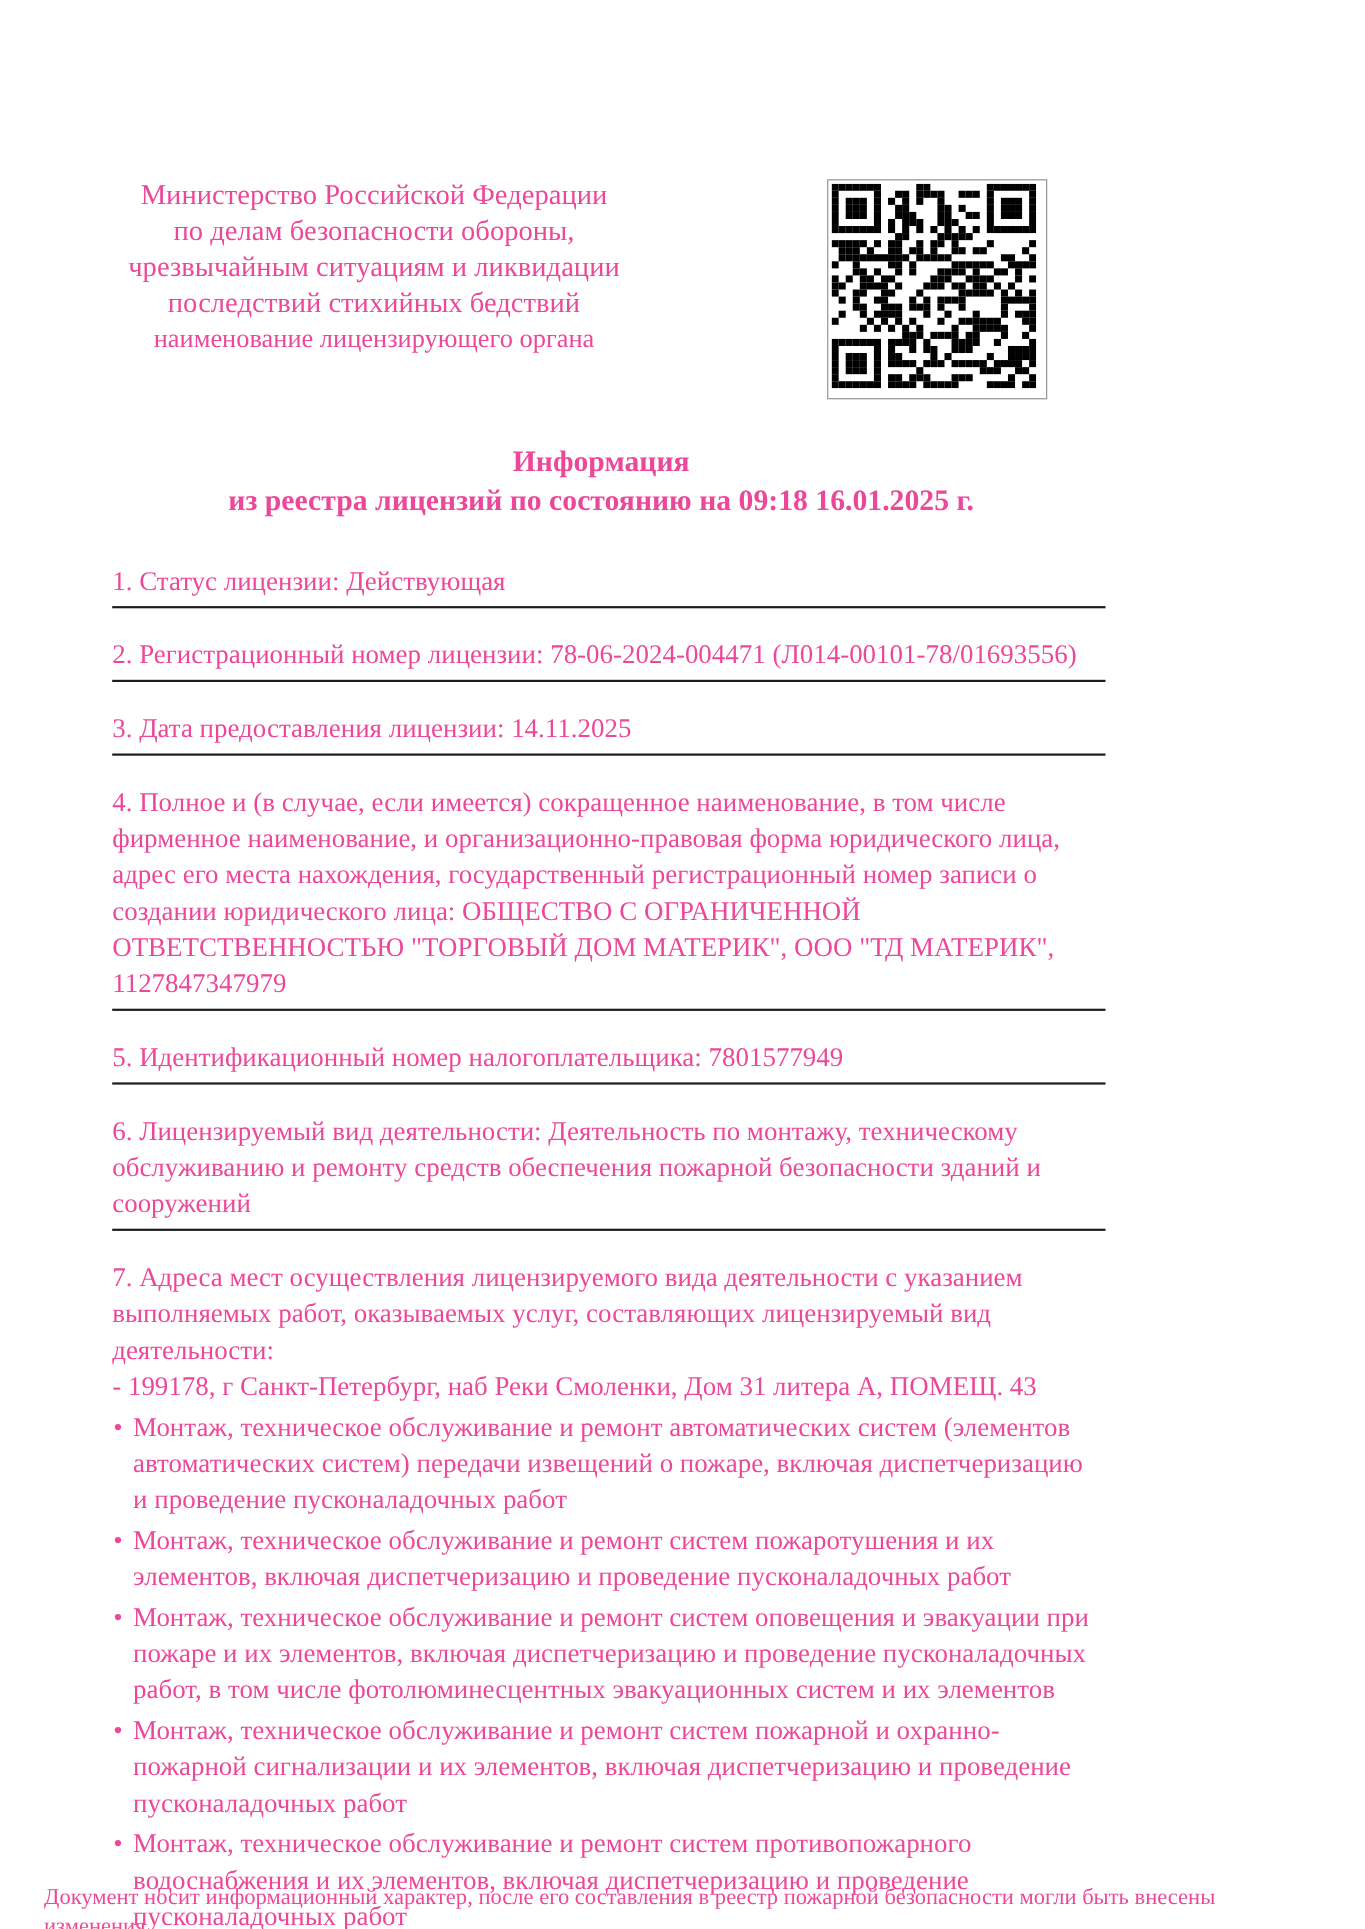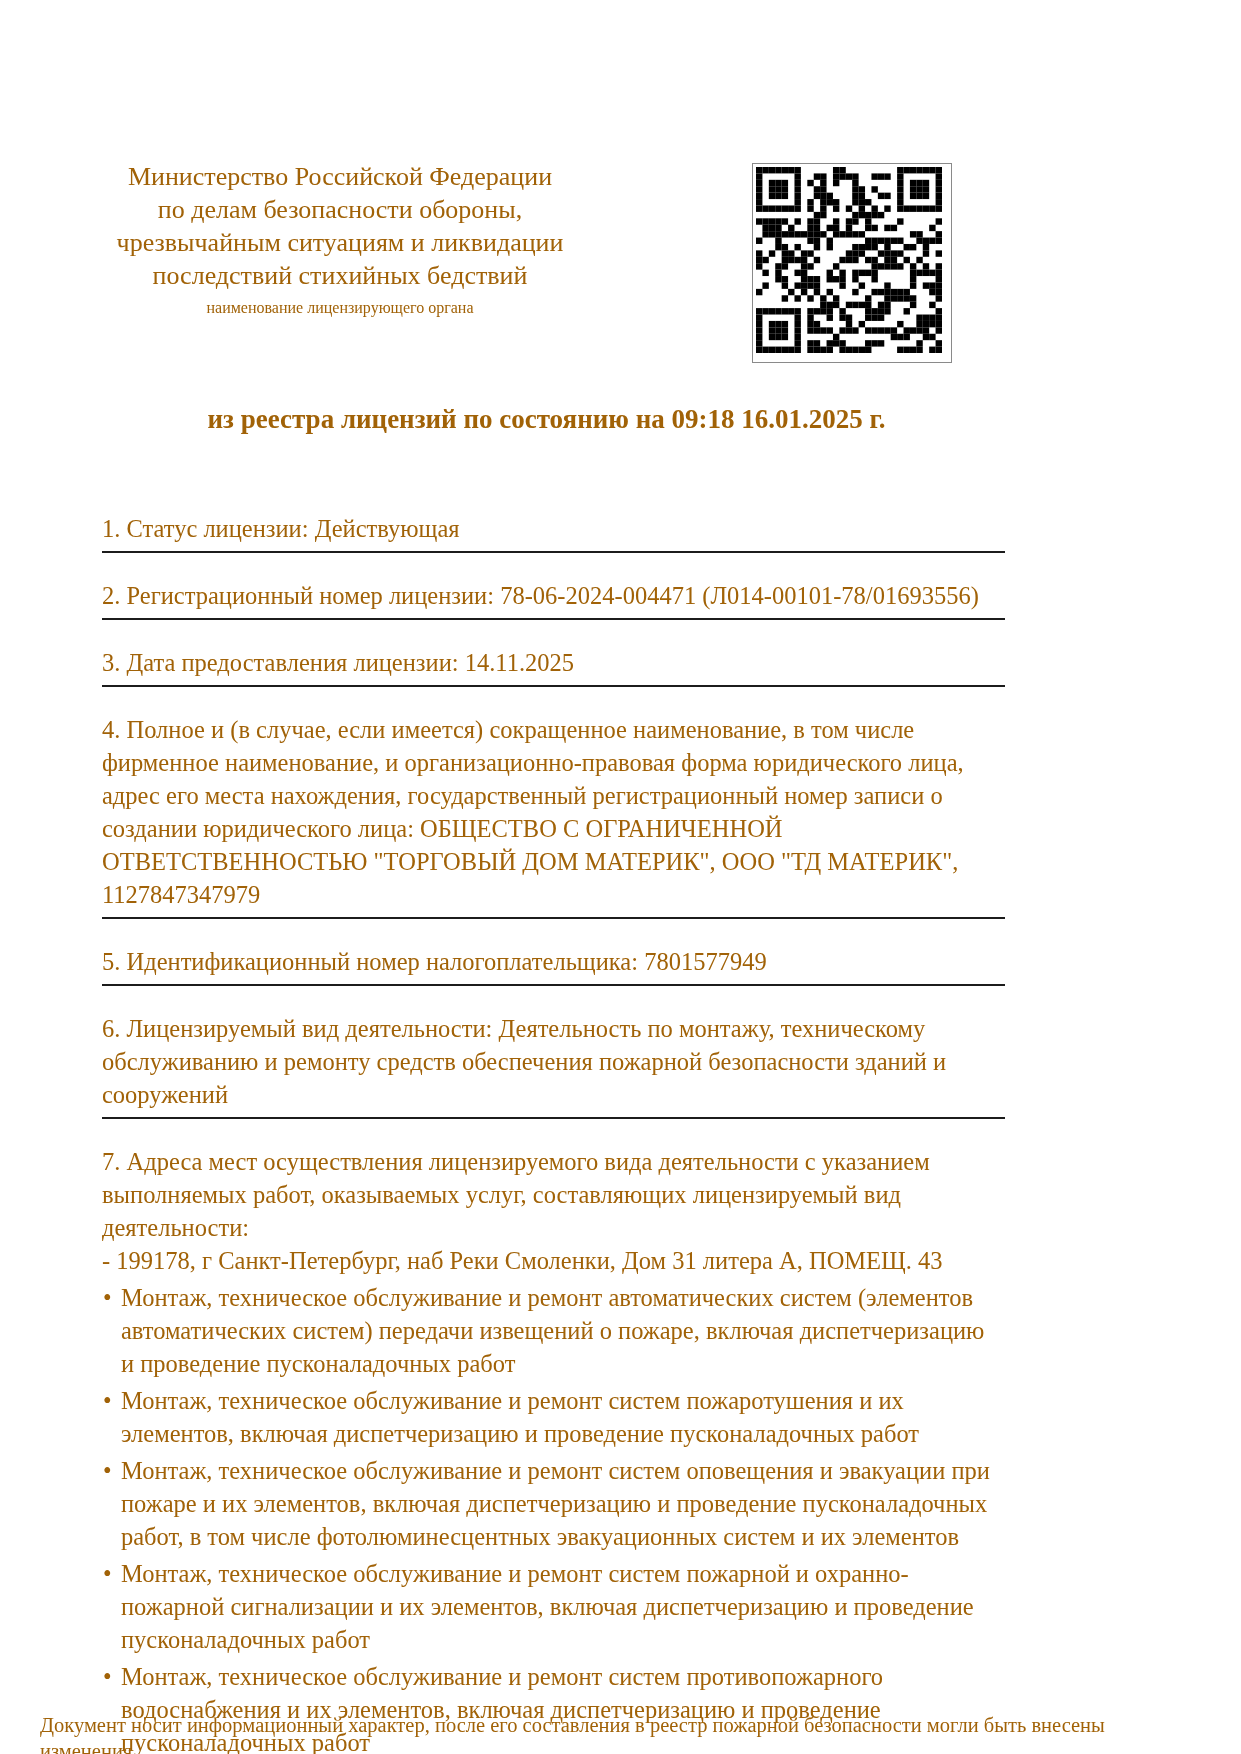--- a/index.html
+++ b/index.html
@@ -1,30 +1,30 @@
 <!DOCTYPE html>
 <html lang="ru"><head>
 <meta charset="utf-8">
 <style>
   html,body{margin:0;padding:0;background:#e8e8e8;}
   .page{
     position:relative;
     width:1241px;height:1754px;
     background:#ffffff;
-    color:#a16207;
+    color:#ec4899;
     font-family:"Liberation Serif","DejaVu Serif",serif;
     overflow:hidden;
     margin:0 auto;
   }
   
   .agency{
     position:absolute;top:160px;left:100px;width:480px;
     text-align:center;font-size:26px;line-height:33px;
   }
-  .agency .caption{font-size:16px;line-height:26px;margin-top:3px;}
+  .agency .caption{font-size:24px;line-height:26px;margin-top:3px;}
   .qr-box{
     position:absolute;top:163px;left:752px;
     width:192px;height:192px;
     border:1px solid #8a8a8a;
     background:#fff;
     padding:3px;
   }
   .qr-box svg{display:block;width:186px;height:186px;}
   
   .doc-title{
@@ -494,20 +494,21 @@
         <rect x="143.38" y="182.48" width="6.52" height="6.52" fill="#000"></rect>
         <rect x="149.90" y="182.48" width="6.52" height="6.52" fill="#000"></rect>
         <rect x="156.41" y="182.48" width="6.52" height="6.52" fill="#000"></rect>
         <rect x="162.93" y="182.48" width="6.52" height="6.52" fill="#000"></rect>
         <rect x="175.97" y="182.48" width="6.52" height="6.52" fill="#000"></rect>
         <rect x="182.48" y="182.48" width="6.52" height="6.52" fill="#000"></rect>
       </svg>
   </div>
 
   <div class="doc-title">
+    <div>Информация</div>
     <div>из реестра лицензий по состоянию на 09:18 16.01.2025 г.</div>
   </div>
 
   <div class="content">
     <div class="item underlined">1. Статус лицензии: Действующая</div>
     <div class="item underlined">2. Регистрационный номер лицензии: 78-06-2024-004471 (Л014-00101-78/01693556)</div>
     <div class="item underlined">3. Дата предоставления лицензии: 14.11.2025</div>
     <div class="item underlined">4. Полное и (в случае, если имеется) сокращенное наименование, в том числе фирменное наименование, и организационно-правовая форма юридического лица, адрес его места нахождения, государственный регистрационный номер записи о создании юридического лица: ОБЩЕСТВО С ОГРАНИЧЕННОЙ ОТВЕТСТВЕННОСТЬЮ "ТОРГОВЫЙ ДОМ МАТЕРИК", ООО "ТД МАТЕРИК", 1127847347979</div>
     <div class="item underlined">5. Идентификационный номер налогоплательщика: 7801577949</div>
     <div class="item underlined">6. Лицензируемый вид деятельности: Деятельность по монтажу, техническому обслуживанию и ремонту средств обеспечения пожарной безопасности зданий и сооружений</div>

